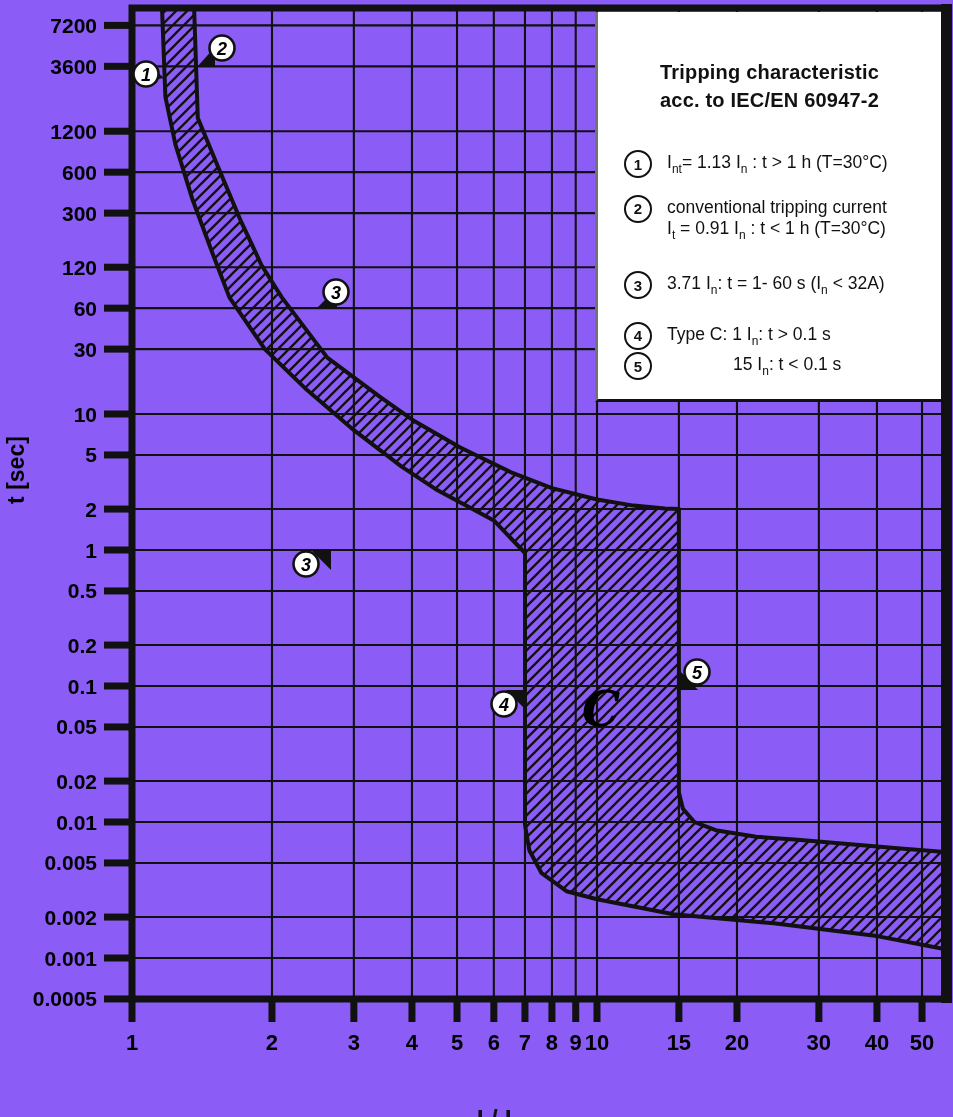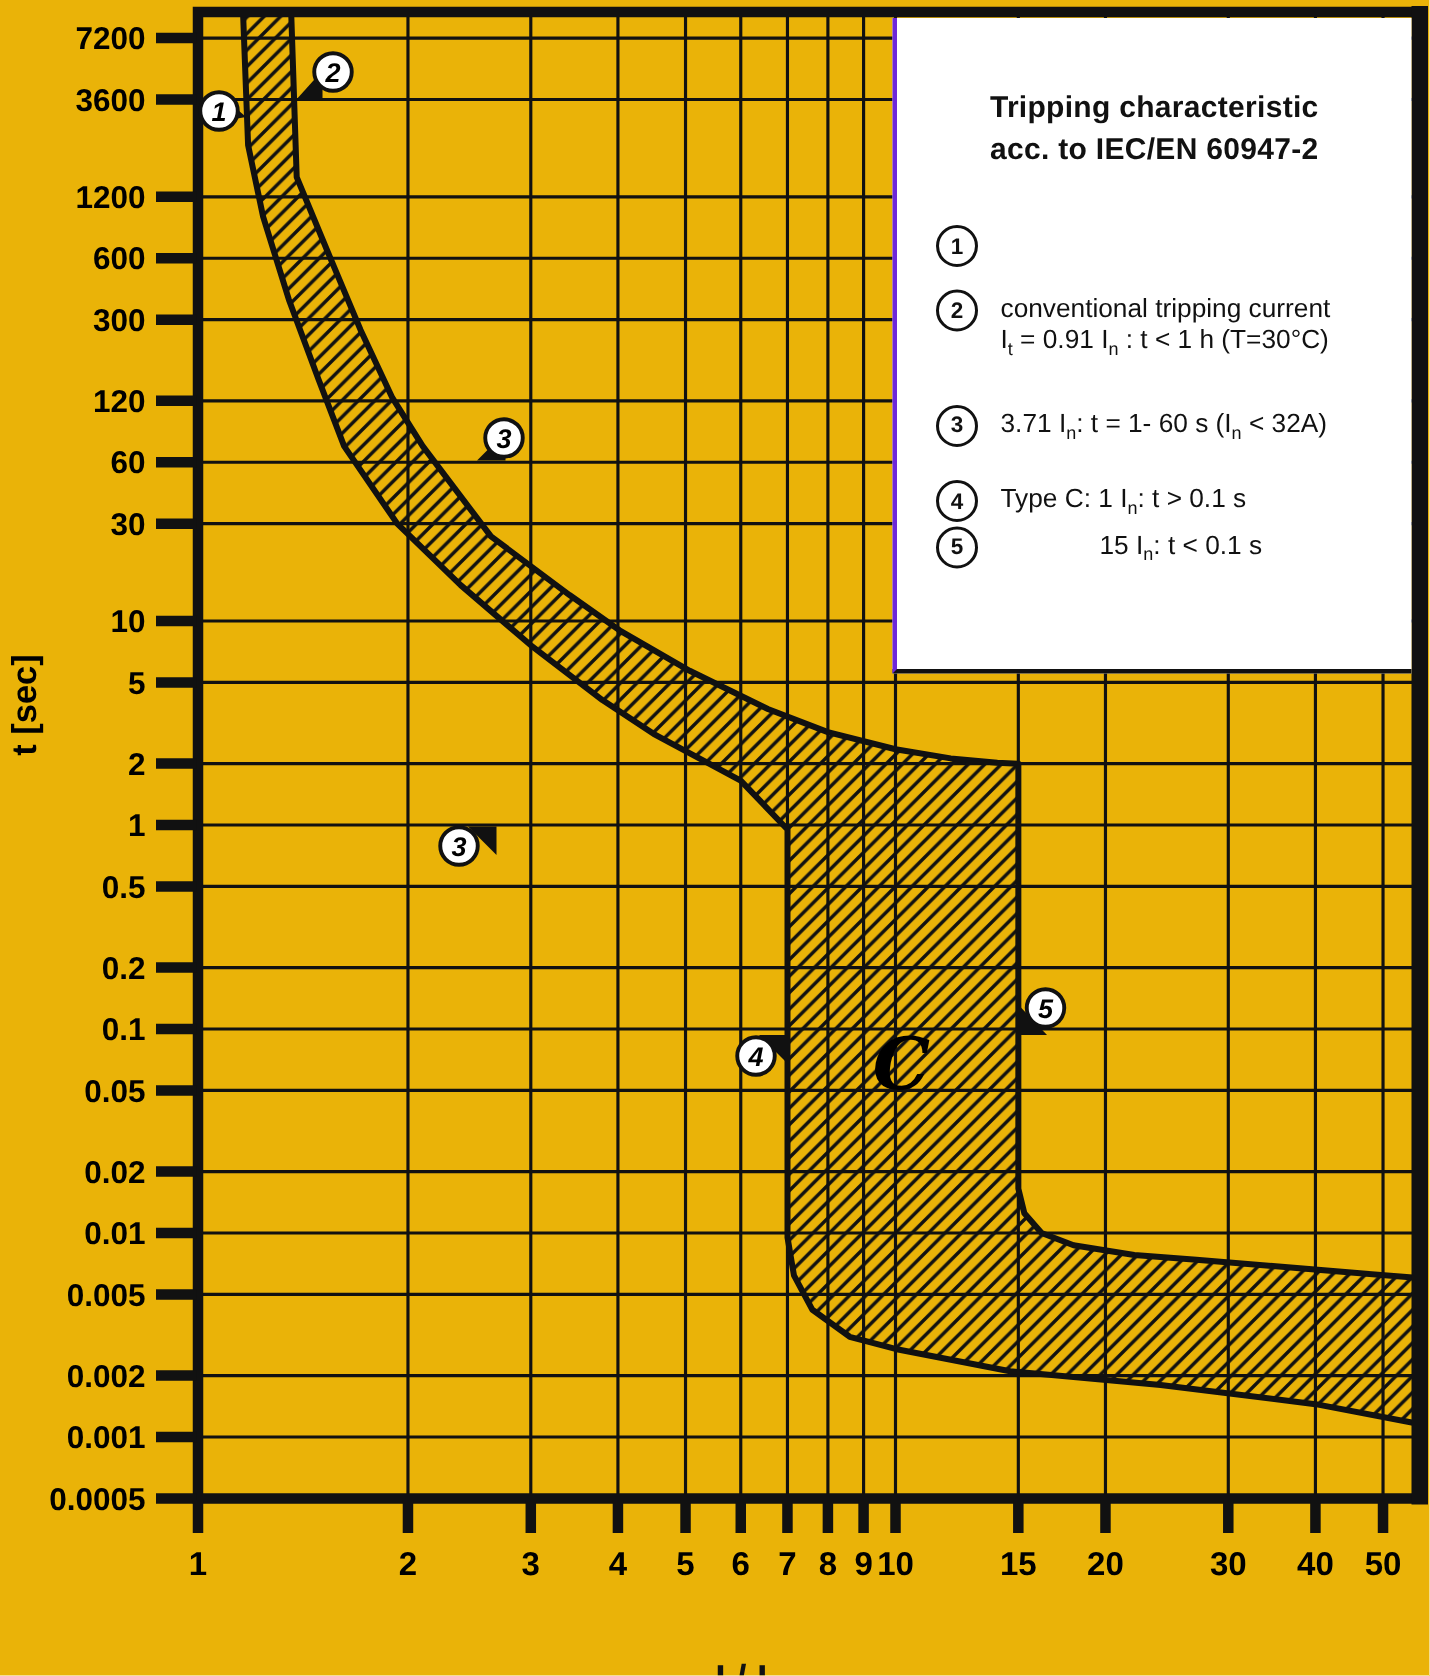--- a/index.html
+++ b/index.html
@@ -1,21 +1,21 @@
 <!DOCTYPE html>
 <html><head>
 <meta charset="utf-8">
 <style>
   html,body{margin:0;padding:0;background:#fff;}
-  .stage{position:relative;width:953px;height:1117px;background:#eab308;
+  .stage{position:relative;width:953px;height:1117px;background:#8b5cf6;
          font-family:"Liberation Sans",sans-serif;color:#111;overflow:hidden;}
   .stage svg{position:absolute;left:0;top:0;}
   
-  .legend{position:absolute;left:595px;top:12px;width:346px;height:437px;
-          background:#fff;border-left:3px solid #6d28d9;border-bottom:3px solid #111;
+  .legend{position:absolute;left:595px;top:12px;width:346px;height:390px;
+          background:#fff;border-left:3px solid #737373;border-bottom:3px solid #111;
           box-sizing:border-box;}
   .legend-title{padding-top:46px;text-align:center;font-size:20px;font-weight:bold;
                 line-height:28px;letter-spacing:.2px;}
   .legend-items{margin-top:38px;padding-left:26px;padding-right:6px;}
   .legend-item{display:flex;align-items:flex-start;gap:15px;}
   .mb-a{margin-bottom:17px;} .mb-b{margin-bottom:28px;} .mb-c{margin-bottom:23px;} .mb-d{margin-bottom:3px;}
   .lnum{width:24px;height:24px;border:2.2px solid #111;border-radius:50%;
         display:flex;align-items:center;justify-content:center;
         font-size:15px;font-weight:bold;flex:0 0 auto;margin-top:-2px;}
   .ltxt{font-size:17.5px;line-height:21px;font-weight:500;}
@@ -196,20 +196,21 @@
 
   <div class="legend">
     <div class="legend-title">
       <div>Tripping characteristic</div>
       <div>acc. to IEC/EN 60947-2</div>
     </div>
     <div class="legend-items" id="legend-items">
         <div class="legend-item mb-a">
           <span class="lnum">1</span>
           <span class="ltxt">
+            <div><span>I</span><sub>nt</sub><span>= 1.13 I</span><sub>n</sub><span> : t &gt; 1 h   (T=30°C)</span></div>
           </span>
         </div>
         <div class="legend-item mb-b">
           <span class="lnum">2</span>
           <span class="ltxt">
             <div>conventional tripping current</div>
             <div><span>I</span><sub>t</sub><span> = 0.91 I</span><sub>n</sub><span> : t &lt; 1 h   (T=30°C)</span></div>
           </span>
         </div>
         <div class="legend-item mb-c">

